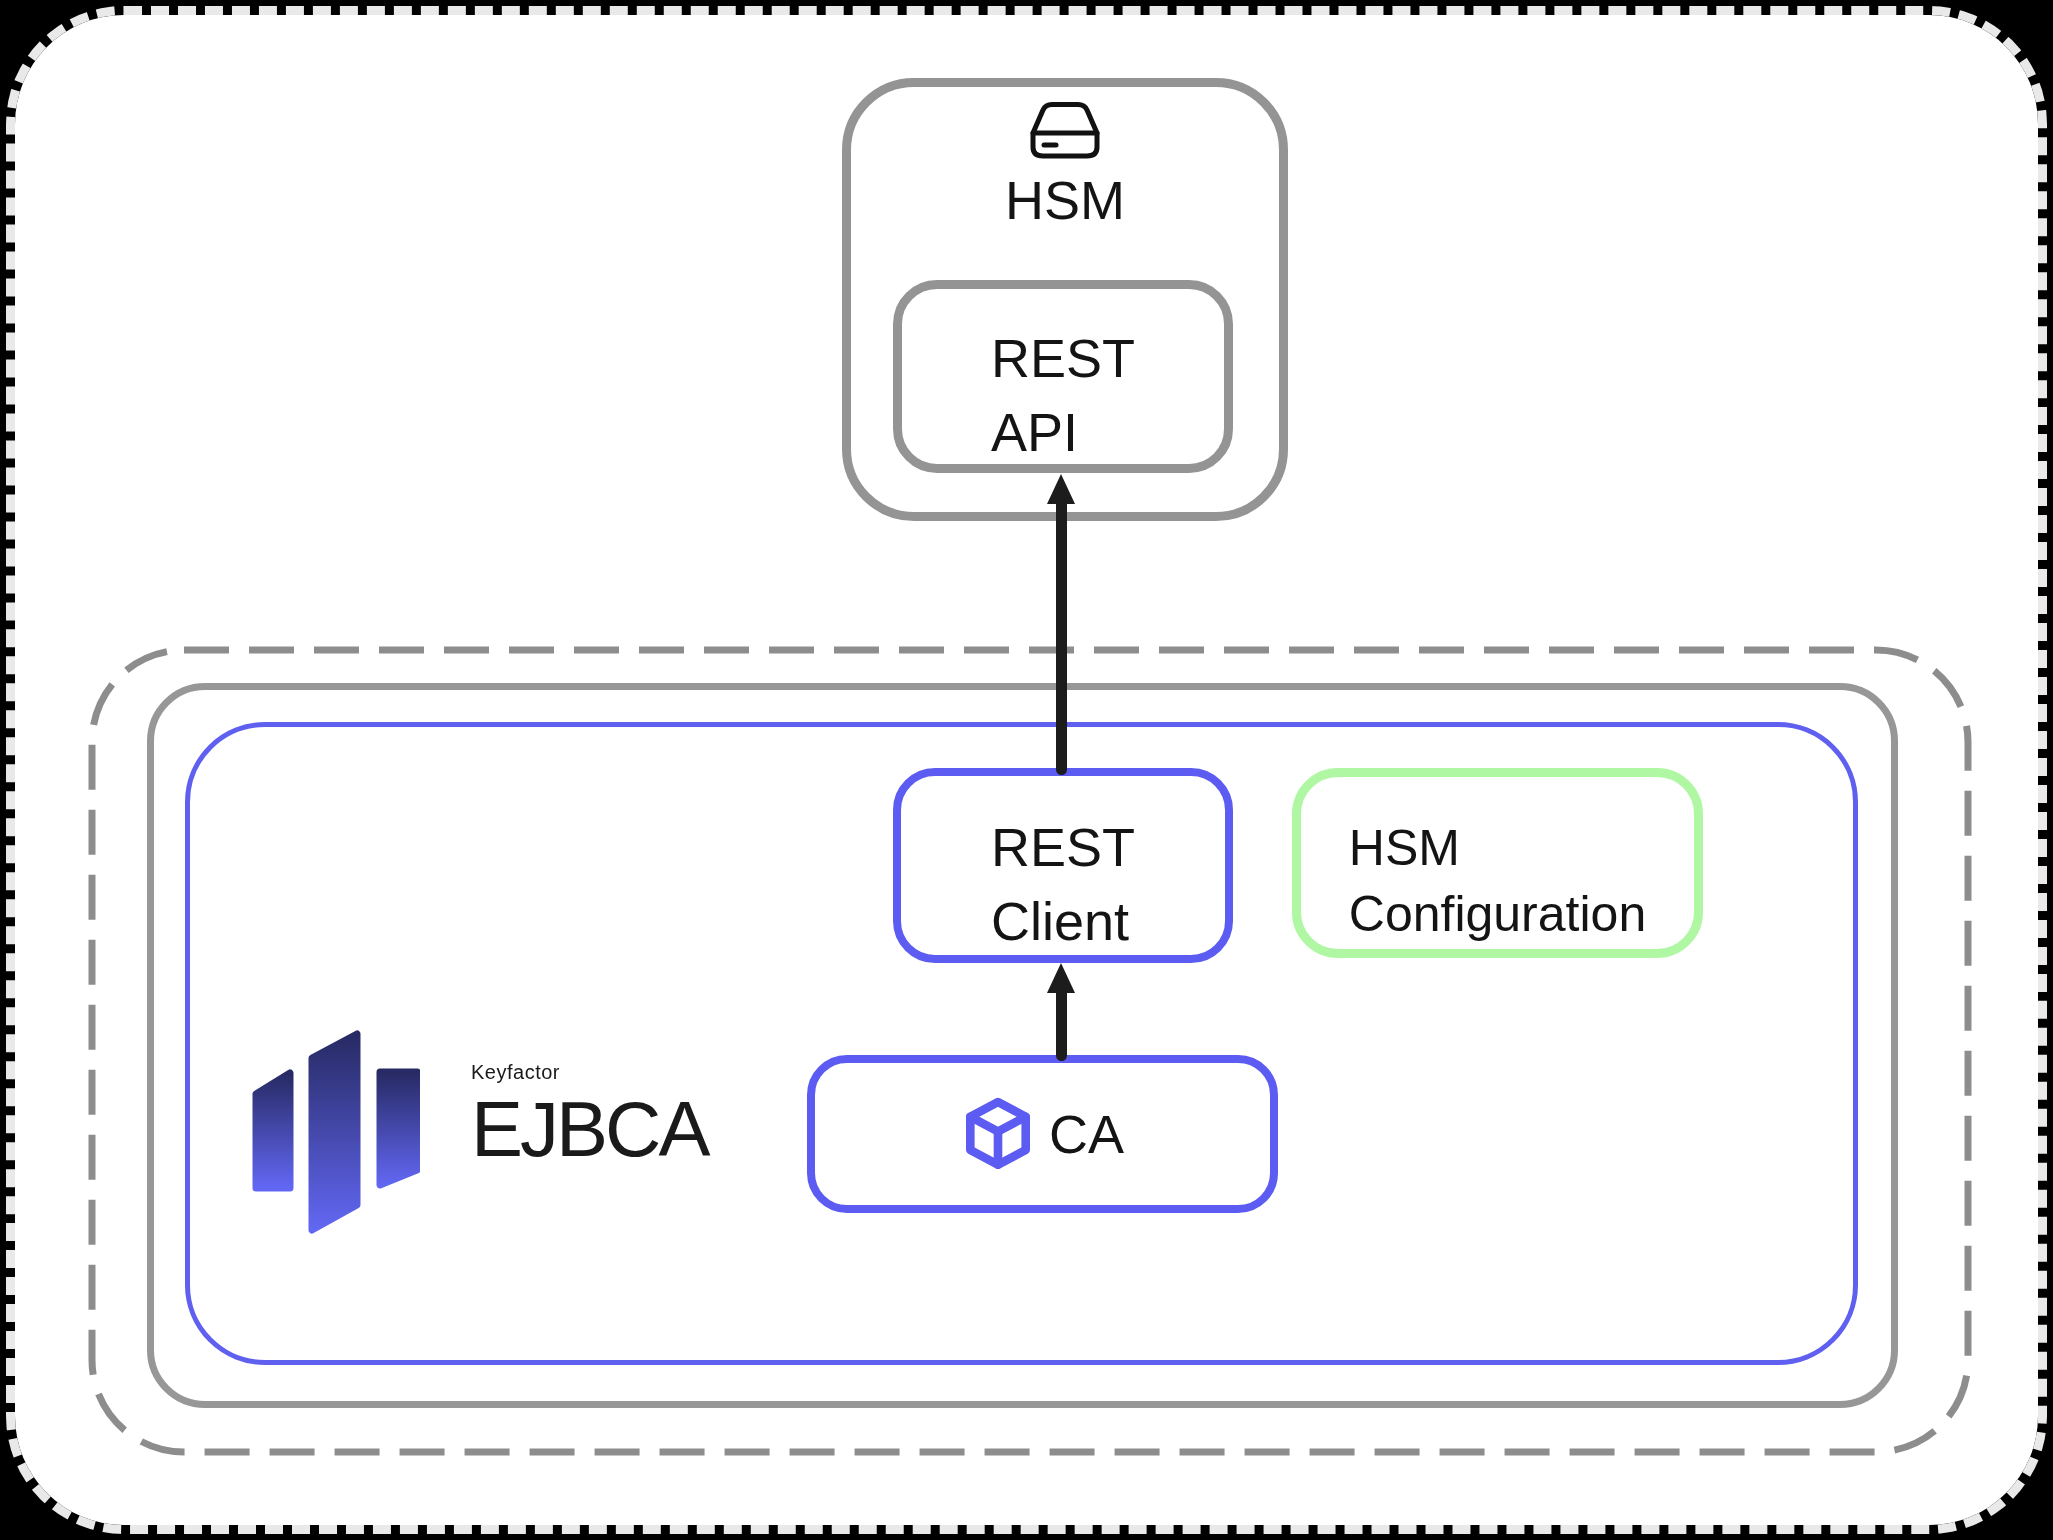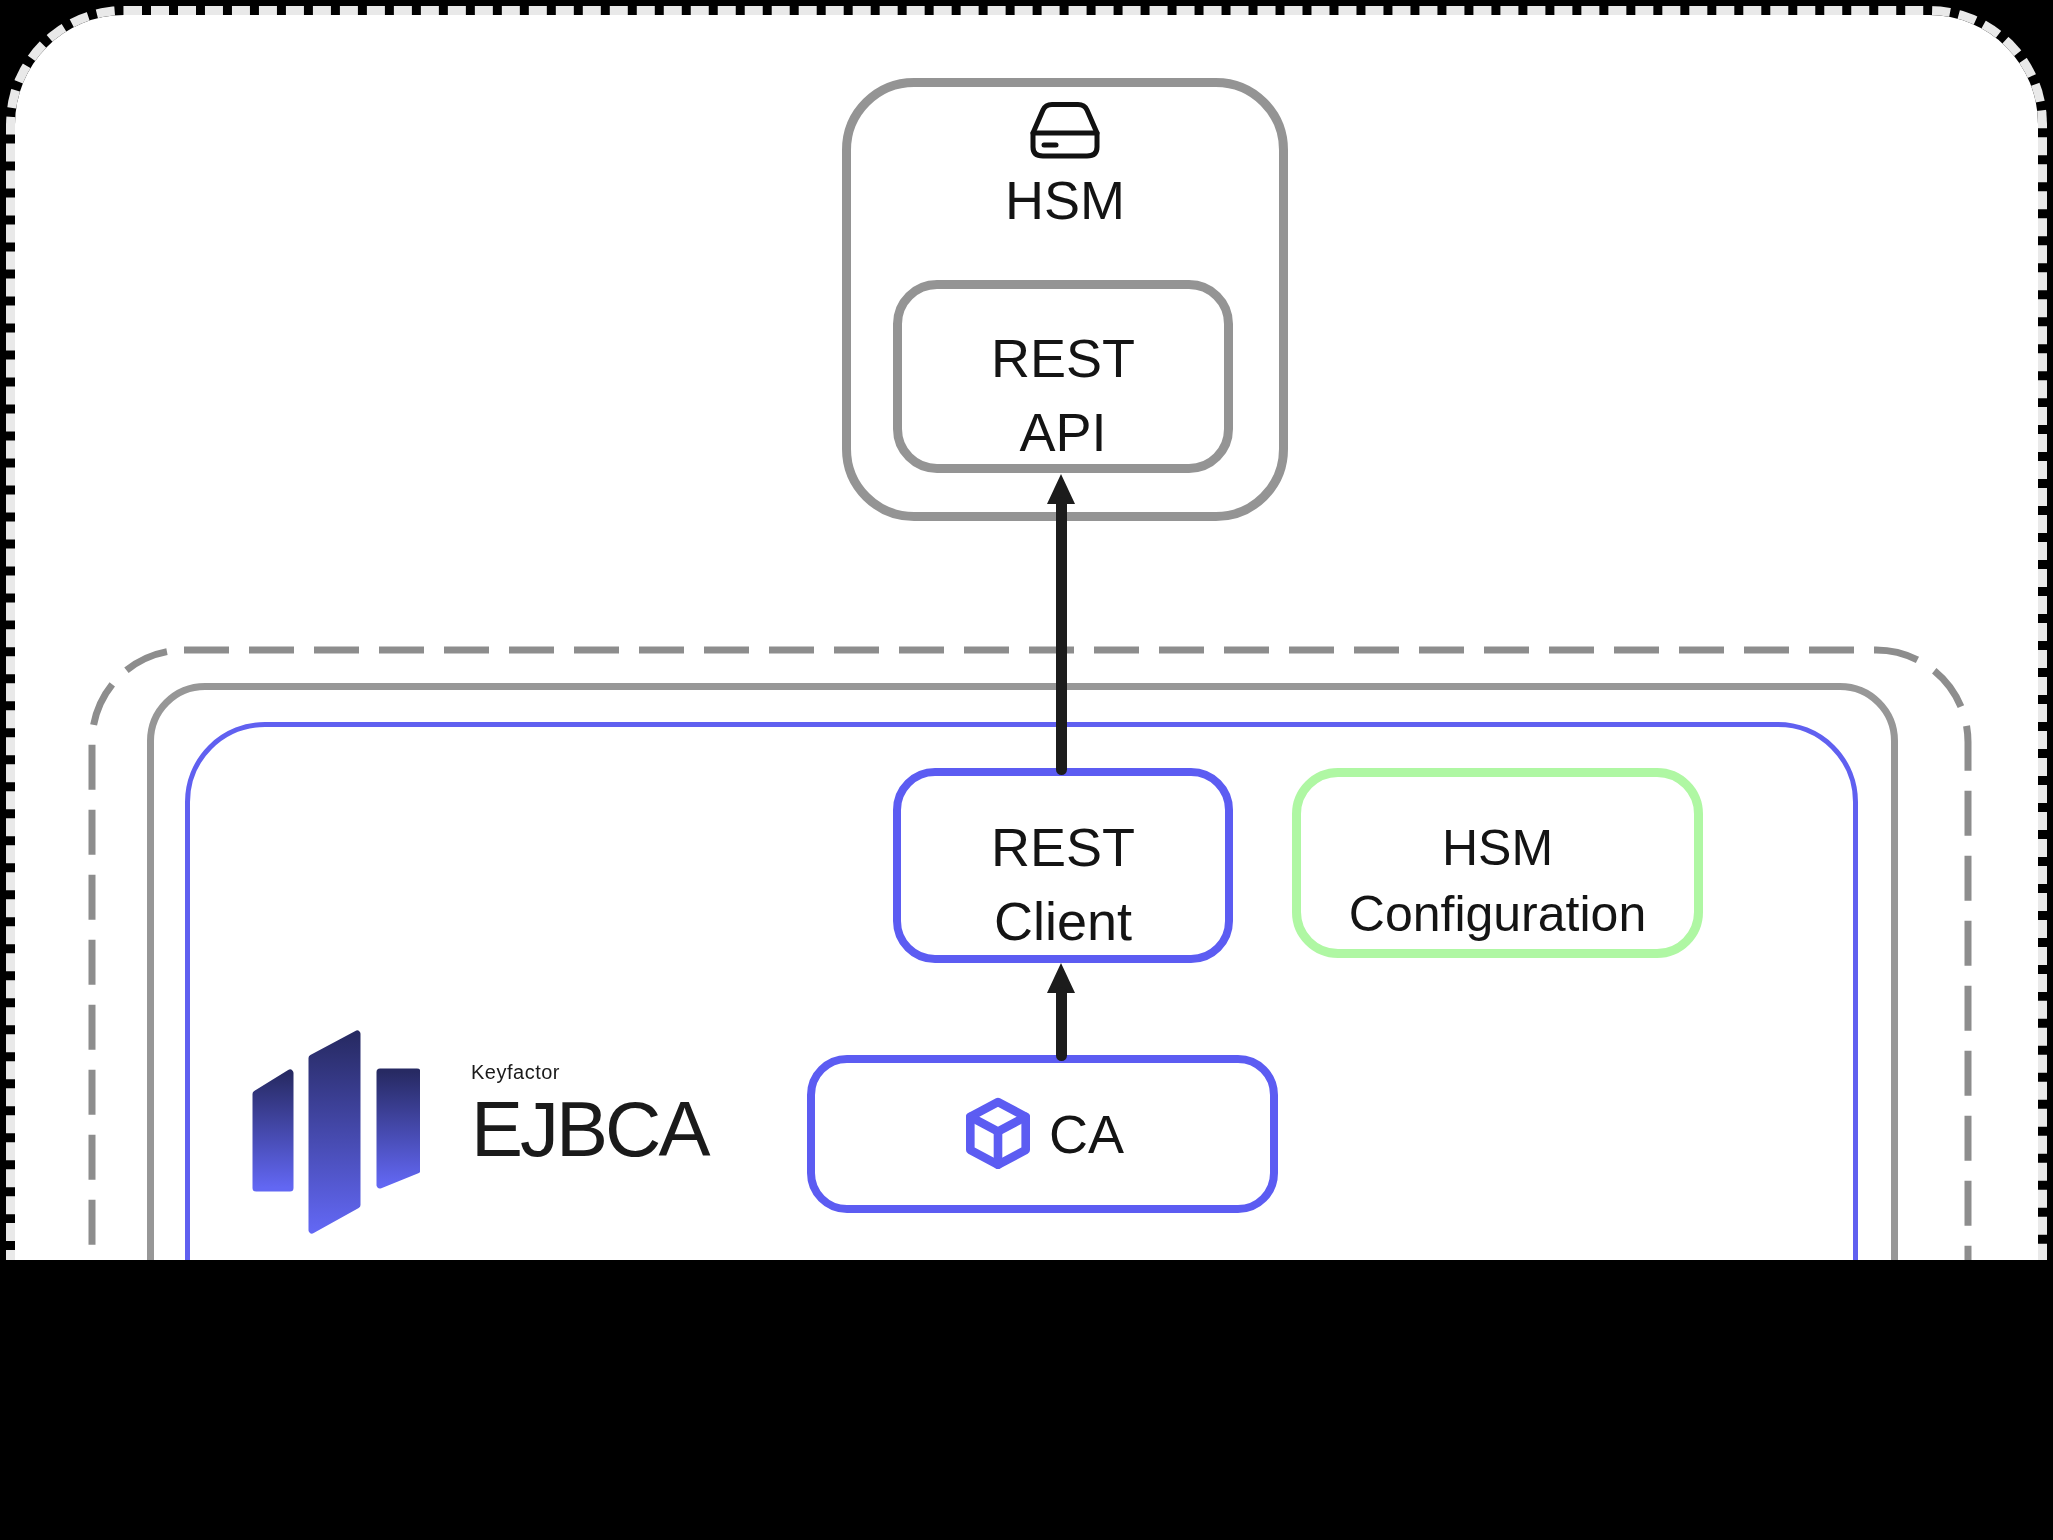--- a/index.html
+++ b/index.html
@@ -1,17 +1,17 @@
 <!DOCTYPE html>
 <html><head>
 <meta charset="utf-8">
 <style>
   html,body{margin:0;padding:0;background:#000;}
   .stage{
-    position:relative;width:2053px;height:1260px;background:#000;
+    position:relative;width:2053px;height:1540px;background:#000;
     font-family:"Liberation Sans", sans-serif;color:#141414;overflow:hidden;
   }
   .page{
     position:absolute;left:6px;top:6px;width:2041px;height:1528px;
     background:#fff;background-clip:padding-box;
     border:9px dashed #e9e9e9;border-radius:118px;box-sizing:border-box;
   }
   .abs{position:absolute;box-sizing:border-box;}
   
   .dashed-svg{left:73px;top:631px;width:1884px;height:810px;z-index:1;}
@@ -29,21 +29,21 @@
     border:9px solid #949494;border-radius:72px;z-index:5;
     display:flex;flex-direction:column;align-items:center;
   }
   .hsm-node .drive-icon{margin-top:13px;}
   .hsm-label{font-size:54px;line-height:60px;margin-top:6px;}
   .rest-api-node{
     position:absolute;left:42px;top:193px;width:340px;height:193px;
     border:9px solid #949494;border-radius:44px;box-sizing:border-box;
     display:flex;flex-direction:column;align-items:center;justify-content:center;
   }
-  .two-line{font-size:54px;line-height:74px;text-align:center;margin-top:36px;}
+  .two-line{font-size:54px;line-height:74px;text-align:left;margin-top:36px;}
   
   .rest-client-node{
     left:878px;top:753px;width:340px;height:195px;
     border:8px solid #5c5cf2;border-radius:42px;z-index:5;
     display:flex;flex-direction:column;align-items:center;justify-content:center;
   }
   .hsm-config-node{
     left:1277px;top:753px;width:411px;height:190px;
     border:9px solid #aff7a3;border-radius:46px;z-index:5;
     display:flex;flex-direction:column;align-items:center;justify-content:center;

